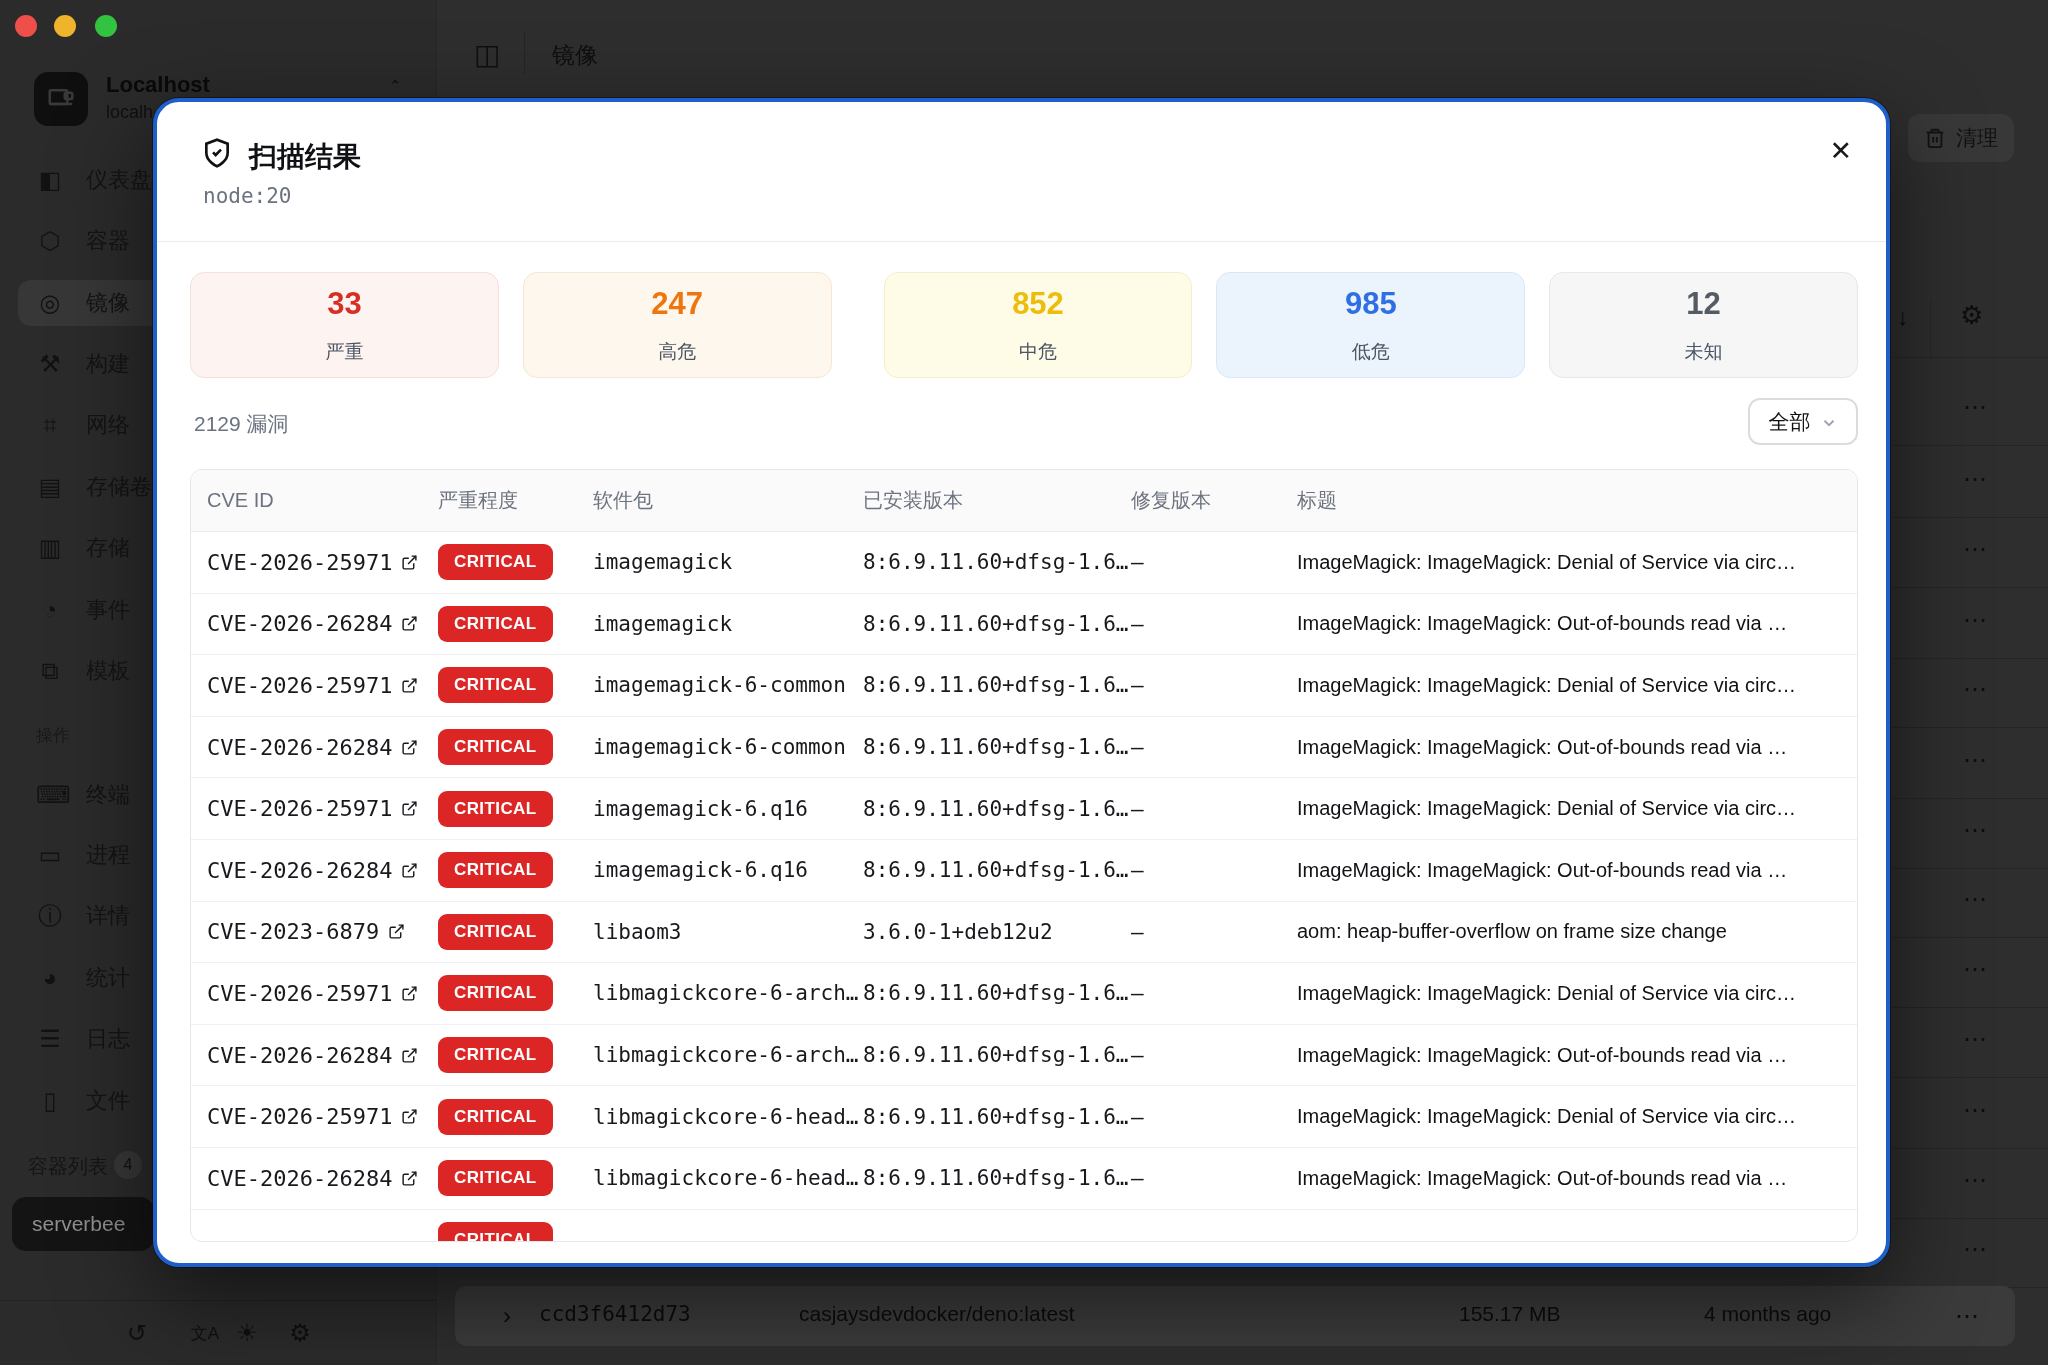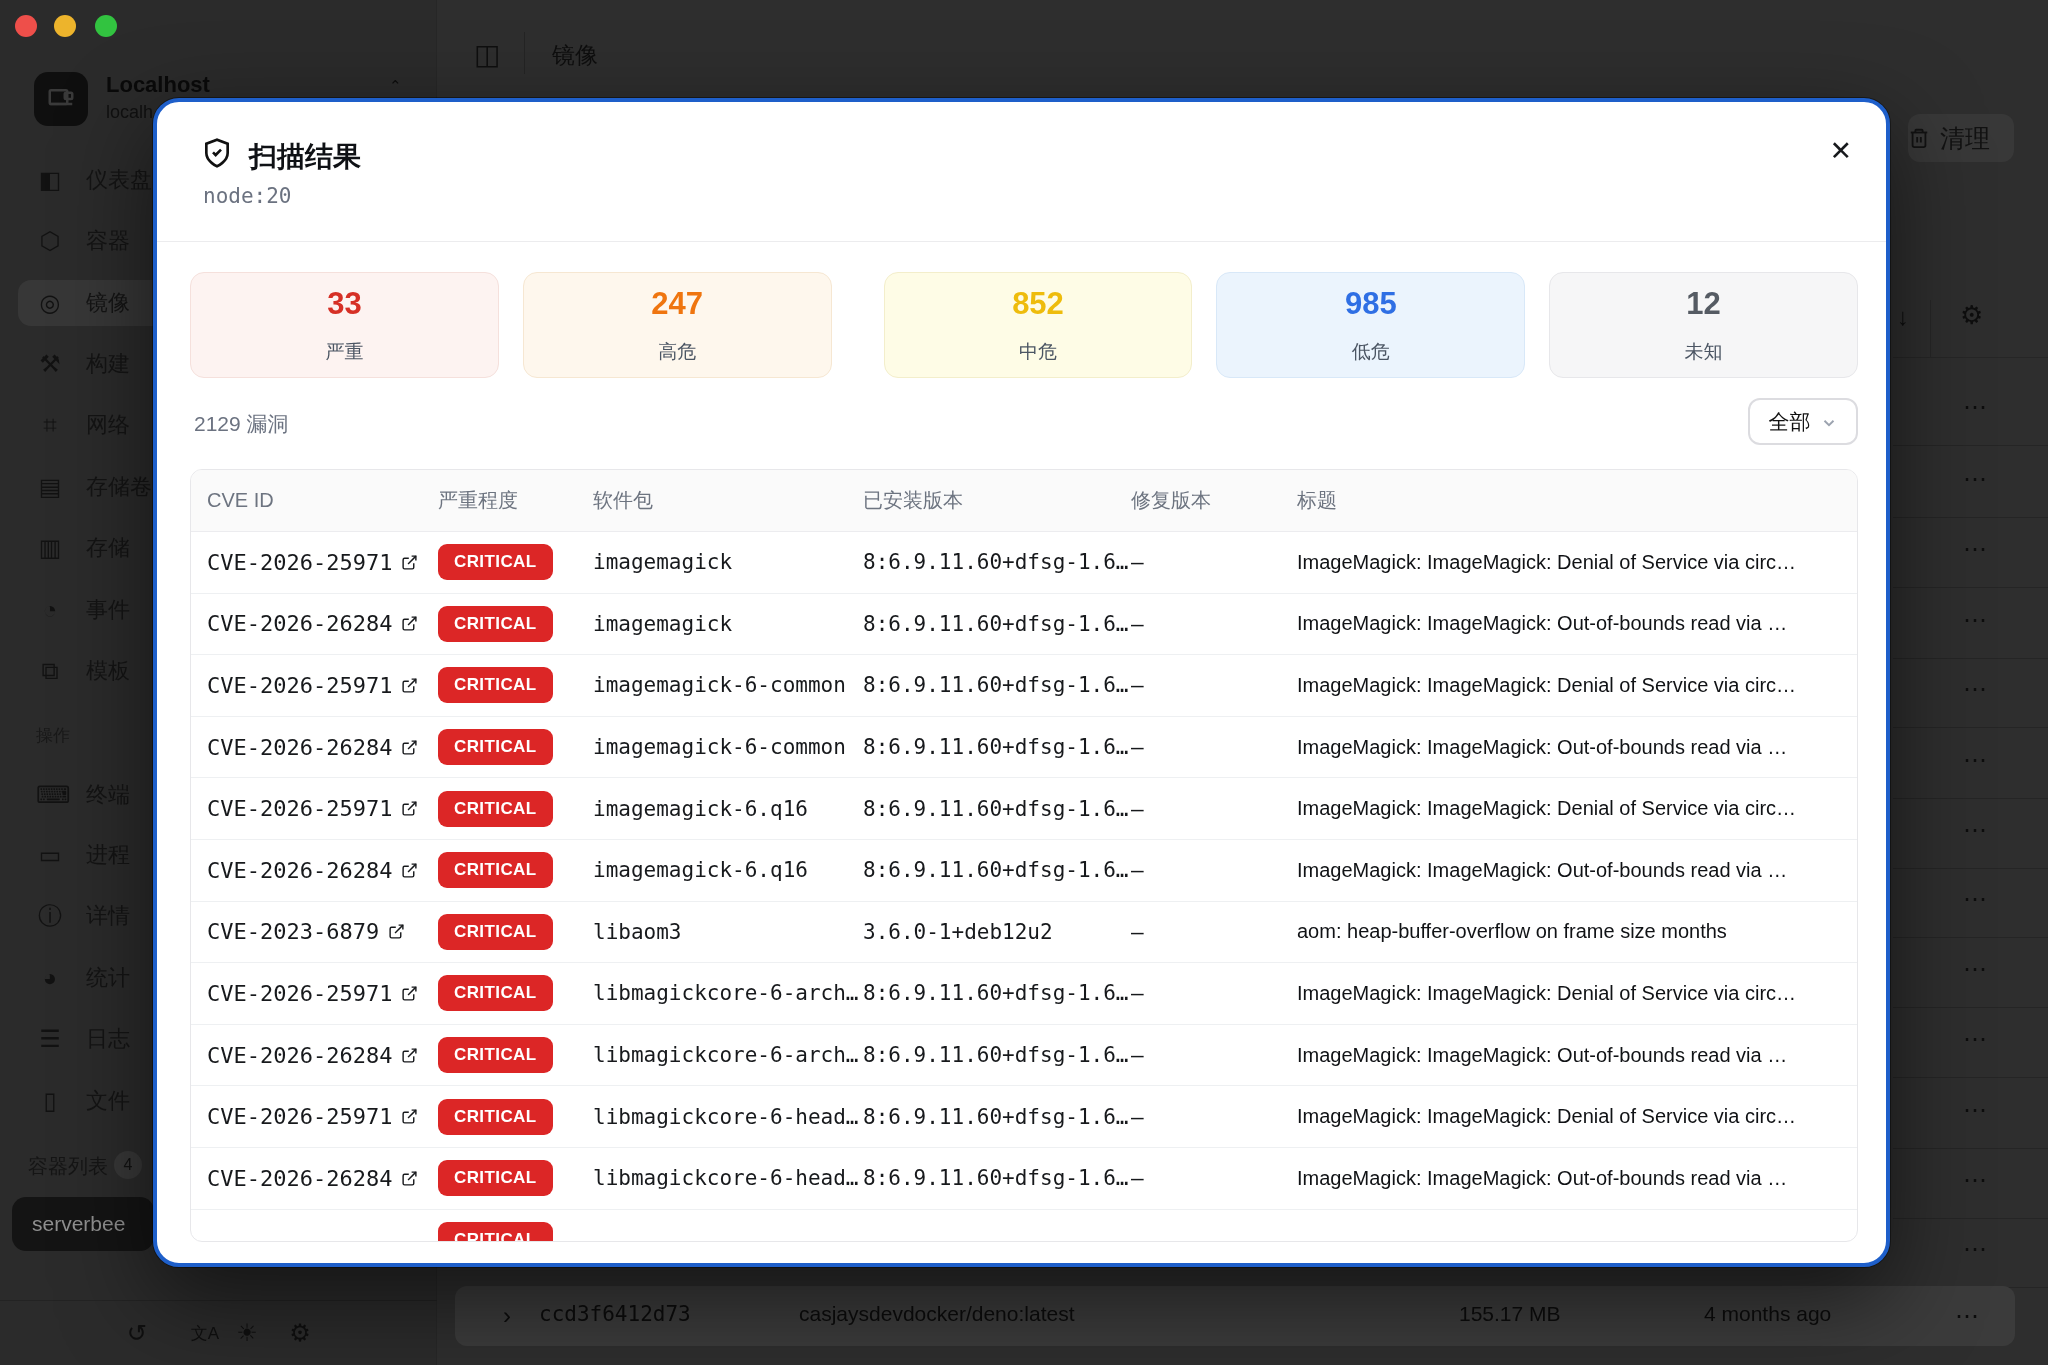--- a/index.html
+++ b/index.html
@@ -27,21 +27,21 @@
   .clist-label { position:absolute; left:28px; top:1153px; font-size:20px; color:#151515; }
   .clist-badge { position:absolute; left:114px; top:1151px; width:28px; height:28px; border-radius:50%; background:#383838; color:#121212; font-size:16px; display:flex; align-items:center; justify-content:center; }
   .container-pill { position:absolute; left:12px; top:1197px; width:142px; height:54px; background:#141414; border-radius:14px; color:#8f8f8f; font-size:21px; display:flex; align-items:center; padding-left:20px; cursor:pointer; }
 
   .sb-footer-line { position:absolute; left:0; top:1300px; width:437px; height:1px; background:#232323; }
   .sb-foot-ic { position:absolute; top:1316px; width:34px; height:34px; color:#0f0f0f; font-size:24px; display:flex; align-items:center; justify-content:center; cursor:pointer; }
 
   .topbar-toggle { position:absolute; left:474px; top:38px; font-size:28px; color:#0f0f0f; cursor:pointer; }
   .topbar-vline { position:absolute; left:524px; top:32px; width:1px; height:42px; background:#242424; }
   .topbar-title { position:absolute; left:552px; top:40px; font-size:23px; color:#0e0e0e; }
-  .clean-btn { position:absolute; left:1908px; top:114px; width:106px; height:48px; background:#383838; border-radius:12px; display:flex; align-items:center; justify-content:flex-start; gap:10px; color:#121212; font-size:25px; cursor:pointer; }
+  .clean-btn { position:absolute; left:1908px; top:114px; width:106px; height:48px; background:#383838; border-radius:12px; display:flex; align-items:center; justify-content:center; gap:10px; color:#121212; font-size:21px; cursor:pointer; }
 
   .bg-hline { position:absolute; left:1893px; top:357px; width:155px; height:1px; background:#262626; }
   .bg-vline { position:absolute; left:1930px; top:300px; width:1px; height:57px; background:#262626; }
   .bg-sort  { position:absolute; left:1897px; top:303px; font-size:24px; color:#0e0e0e; }
   .bg-gear  { position:absolute; left:1960px; top:300px; font-size:26px; color:#0e0e0e; cursor:pointer; }
   .bg-dots  { position:absolute; left:1952px; width:48px; height:34px; color:#0d0d0d; font-size:24px; letter-spacing:2px; text-align:center; cursor:pointer; }
   .bg-rowline { position:absolute; left:1893px; width:155px; height:1px; background:#252525; }
 
   .bottom-row { position:absolute; left:455px; top:1286px; width:1560px; height:60px; background:#3b3b3b; border-radius:12px; color:#0c0c0c; cursor:pointer; }
   .bottom-row span { position:absolute; top:16px; }
@@ -374,21 +374,21 @@
           <div class="trow">
             <div class="cell-mono cell-cve">CVE-2023-6879<svg width="17" height="17" viewBox="0 0 24 24" fill="none" stroke="currentColor" stroke-width="2">
                 <path d="M18 13v6a2 2 0 0 1-2 2H5a2 2 0 0 1-2-2V8a2 2 0 0 1 2-2h6"></path>
                 <path d="M15 3h6v6"></path>
                 <path d="M10 14L21 3"></path>
               </svg></div>
             <div><div class="badge" style="background: rgb(220, 38, 38);">CRITICAL</div></div>
             <div class="cell-mono">libaom3</div>
             <div class="cell-mono">3.6.0-1+deb12u2</div>
             <div class="cell-mono">–</div>
-            <div class="cell-title">aom: heap-buffer-overflow on frame size months</div>
+            <div class="cell-title">aom: heap-buffer-overflow on frame size change</div>
           </div>
           <div class="trow">
             <div class="cell-mono cell-cve">CVE-2026-25971<svg width="17" height="17" viewBox="0 0 24 24" fill="none" stroke="currentColor" stroke-width="2">
                 <path d="M18 13v6a2 2 0 0 1-2 2H5a2 2 0 0 1-2-2V8a2 2 0 0 1 2-2h6"></path>
                 <path d="M15 3h6v6"></path>
                 <path d="M10 14L21 3"></path>
               </svg></div>
             <div><div class="badge" style="background: rgb(220, 38, 38);">CRITICAL</div></div>
             <div class="cell-mono">libmagickcore-6-arch…</div>
             <div class="cell-mono">8:6.9.11.60+dfsg-1.6…</div>

